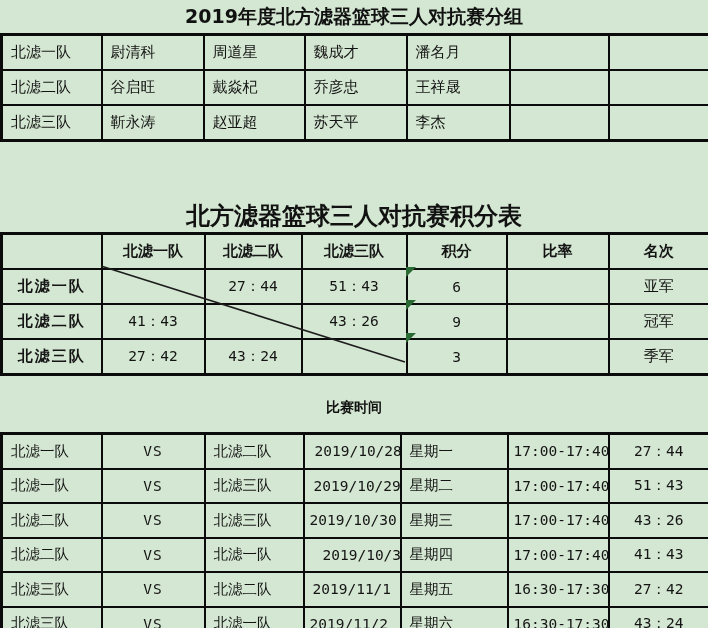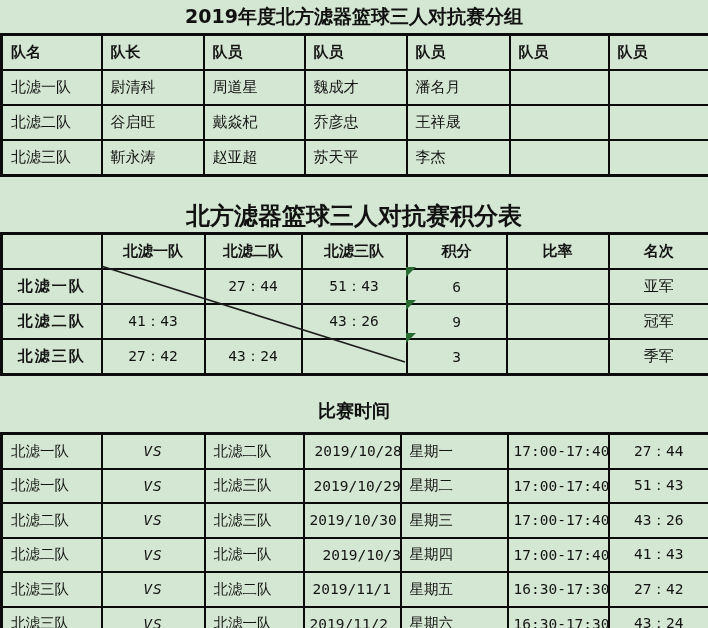--- a/index.html
+++ b/index.html
@@ -12,21 +12,21 @@
     overflow:hidden;
   }
   .page{position:relative;width:708px;height:532px;}
   .title{
     position:absolute;left:0;width:708px;
     text-align:center;font-weight:bold;font-size:19px;
     color:#111;white-space:nowrap;
   }
   #title1{top:4px;}
   #title2{top:200px;font-size:24px;}
-  #title3{top:399px;font-size:18px;}
+  #title3{top:399px;font-size:14px;}
   table{
     position:absolute;left:0;width:708px;
     border-collapse:collapse;table-layout:fixed;
     border:3px solid #0b0b0b;
   }
   #t1{top:33px;}
   #t2{top:232px;}
   #t3{top:432px;}
   td{
     border:2px solid #0b0b0b;
@@ -35,21 +35,21 @@
     padding:0;
     vertical-align:middle;
     overflow:hidden;
     white-space:nowrap;
   }
   #t3 td{height:32.5px;font-size:14.5px;}
   .L{text-align:left;padding-left:8px;}
   .C{text-align:center;}
   .B{font-weight:bold;}
   .num{font-family:"DejaVu Sans Mono", monospace;font-size:14.5px;}
-  .vs{font-family:"DejaVu Sans Mono", monospace;font-size:12.5px;letter-spacing:1px;font-style:italic;}
+  .vs{font-family:"DejaVu Sans Mono", monospace;font-size:12.5px;letter-spacing:1px;}
   .teamlbl{letter-spacing:2px;}
   #overlay2{
     position:absolute;left:0;top:232px;width:708px;height:132px;
     pointer-events:none;
   }
 </style>
 </head>
 <body>
 
 <div class="page">
@@ -60,29 +60,20 @@
     <colgroup>
       <col style="width:100px">
         <col style="width:102px">
         <col style="width:101px">
       <col style="width:102px">
         <col style="width:103px">
         <col style="width:99px">
         <col style="width:101px">
     </colgroup>
     <tbody>
-        <tr>
-      <td class="L B">队名</td>
-      <td class="L B">队长</td>
-      <td class="L B">队员</td>
-      <td class="L B">队员</td>
-      <td class="L B">队员</td>
-      <td class="L B">队员</td>
-      <td class="L B">队员</td>
-    </tr>
     <tr>
       <td class="L">北滤一队</td>
       <td class="L">尉清科</td>
       <td class="L">周道星</td>
       <td class="L">魏成才</td>
       <td class="L">潘名月</td>
       <td class="L"></td>
       <td class="L"></td>
     </tr>
     <tr>

